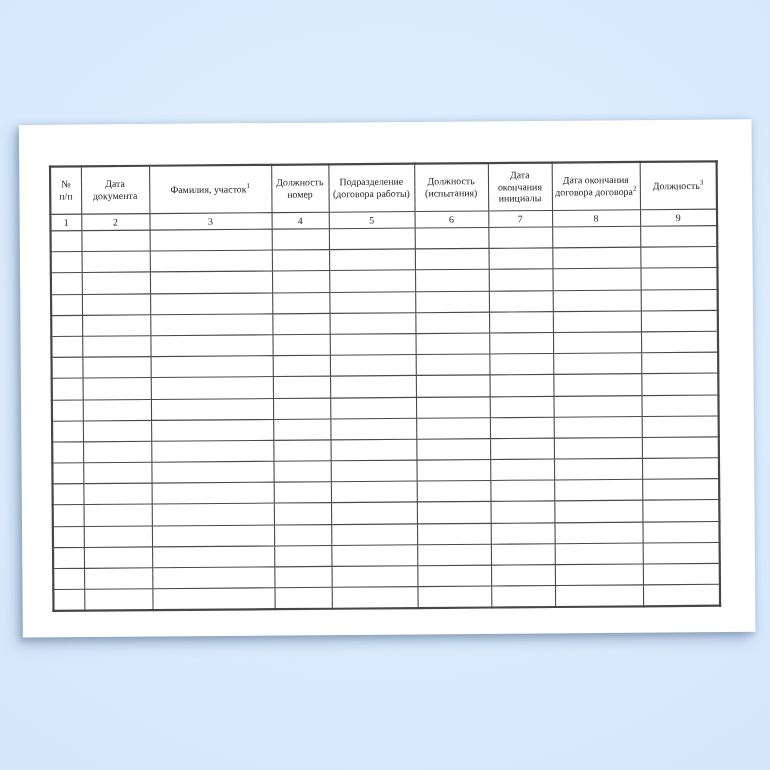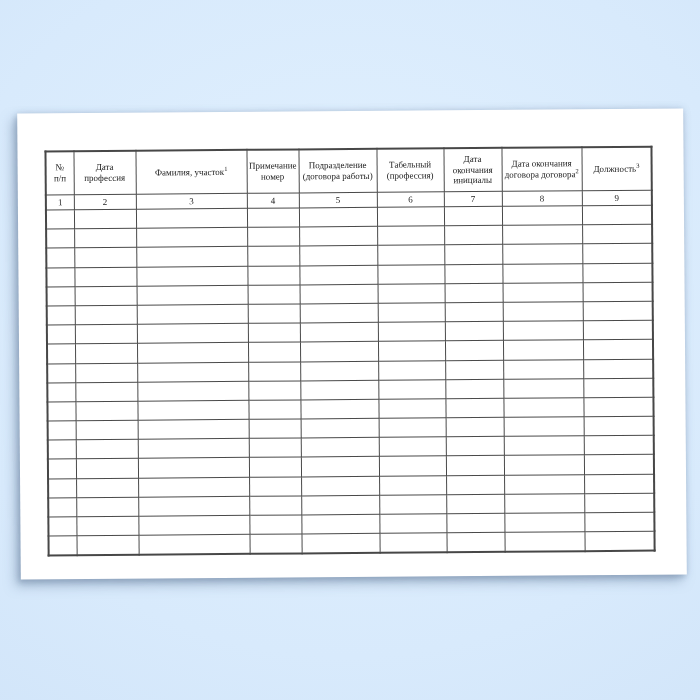--- a/index.html
+++ b/index.html
@@ -83,25 +83,25 @@
           <col style="width: 78px;">
           <col style="width: 67px;">
           <col style="width: 58px;">
           <col style="width: 80px;">
           <col style="width: 70px;">
         </colgroup>
         <thead>
           <tr>
             <th><span class="hdr-label">№
 п/п</span></th>
-            <th><span class="hdr-label">Дата профессия</span></th>
+            <th><span class="hdr-label">Дата документа</span></th>
             <th><span class="hdr-label">Фамилия, участок</span><sup>1</sup></th>
-            <th><span class="hdr-label">Примечание номер</span></th>
+            <th><span class="hdr-label">Должность номер</span></th>
             <th><span class="hdr-label">Подразделение (договора работы)</span></th>
-            <th><span class="hdr-label">Табельный (профессия)</span></th>
+            <th><span class="hdr-label">Должность (испытания)</span></th>
             <th><span class="hdr-label">Дата окончания инициалы</span></th>
             <th><span class="hdr-label">Дата окончания договора договора</span><sup>2</sup></th>
             <th><span class="hdr-label">Должность</span><sup>3</sup></th>
           </tr>
           <tr class="num-row">
             <td>1</td>
             <td>2</td>
             <td>3</td>
             <td>4</td>
             <td>5</td>

